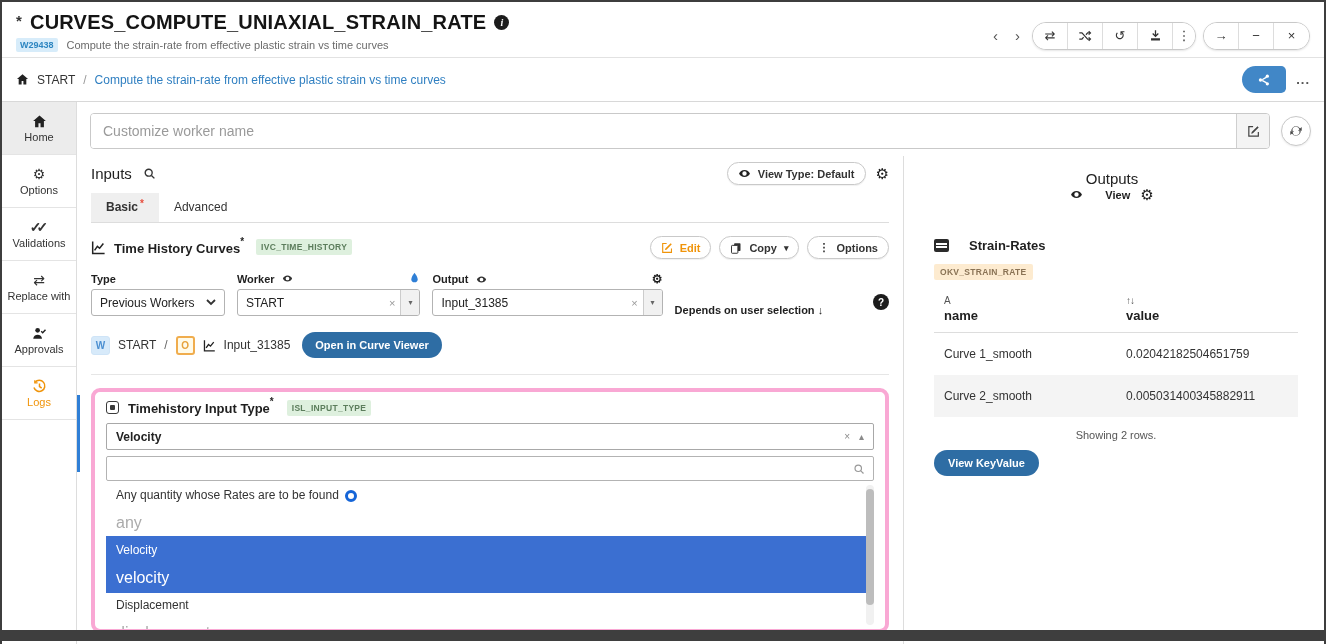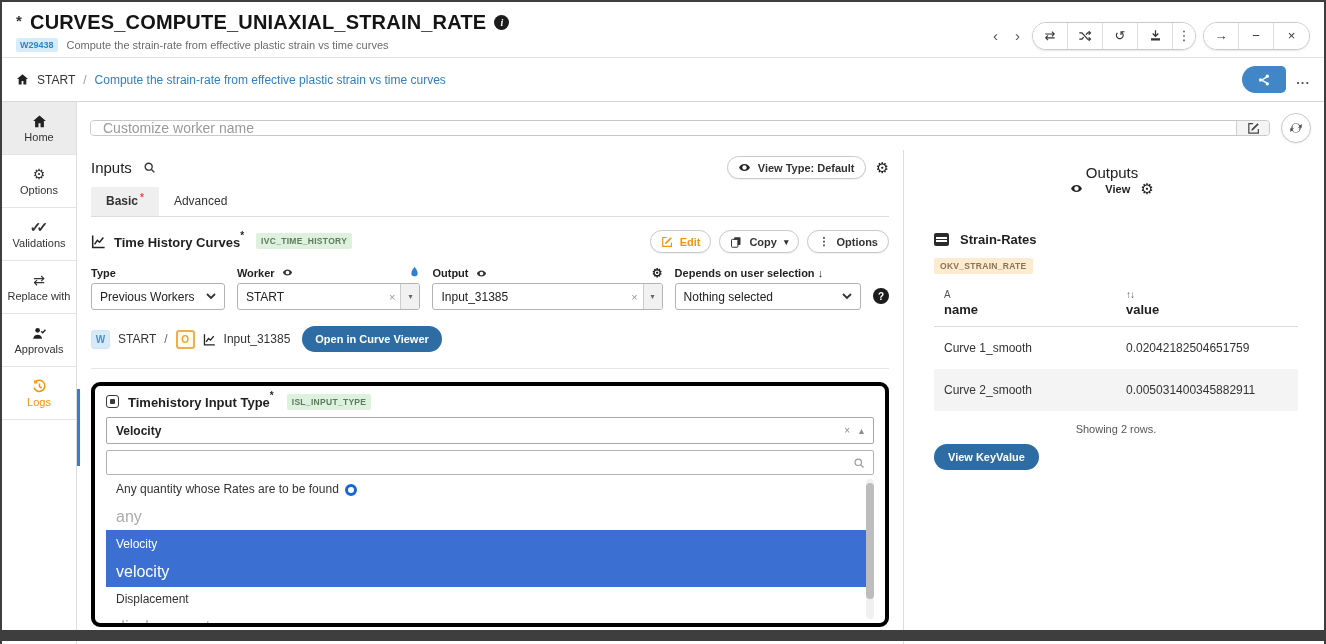--- a/index.html
+++ b/index.html
@@ -37,21 +37,21 @@
   .body-row { flex:1; display:flex; overflow:hidden; }
   .sidebar { width:75px; border-right:1px solid #ddd; display:flex; flex-direction:column; background:#fff; }
   .side-item { height:53px; border-bottom:1px solid #e4e4e4; display:flex; flex-direction:column; align-items:center; justify-content:center; gap:2px; font-size:11px; color:#333; cursor:pointer; }
   .side-item .si { height:16px; display:flex; align-items:center; justify-content:center; font-size:14px; }
   .side-item.active { background:#ececec; }
   .side-item.logs { color:#f0940a; }
   .dblcheck { letter-spacing:-5px; font-size:12px; font-weight:bold; padding-right:5px; }
 
   .content { flex:1; display:flex; flex-direction:column; overflow:hidden; }
   .worker-row { display:flex; align-items:center; gap:11px; padding:11px 13px 7px 13px; }
-  .worker-wrap { flex:1; display:flex; border:1px solid #c9c9c9; border-radius:4px; overflow:hidden; height:16px; }
+  .worker-wrap { flex:1; display:flex; border:1px solid #c9c9c9; border-radius:4px; overflow:hidden; height:36px; }
   .worker-input { flex:1; border:none; outline:none; padding:0 12px; font-size:14px; color:#333; font-family:"Liberation Sans", sans-serif; }
   .worker-input::placeholder { color:#9a9a9a; }
   .edit-btn { width:33px; border:none; border-left:1px solid #cfcfcf; background:#f4f4f4; display:flex; align-items:center; justify-content:center; color:#444; cursor:pointer; }
   .refresh-btn { width:30px; height:30px; border:1px solid #c9c9c9; border-radius:50%; background:#fff; display:flex; align-items:center; justify-content:center; color:#444; box-shadow:0 1px 2px rgba(0,0,0,.08); cursor:pointer; }
 
   .panels { flex:1; display:flex; overflow:hidden; }
   .inputs-panel { flex:1; border-right:1px solid #ddd; padding:2px 14px 0 14px; overflow:hidden; }
   .outputs-panel { width:420px; padding:8px 26px 0 22px; overflow:hidden; }
 
   
@@ -88,21 +88,21 @@
   .source-row { display:flex; align-items:center; gap:8px; margin-top:16px; font-size:12px; color:#333; }
   .wo-badge { width:19px; height:19px; border-radius:3px; display:inline-flex; align-items:center; justify-content:center; font-size:10px; font-weight:bold; cursor:pointer; }
   .wo-badge.w { background:#d7eafa; color:#4b8fd1; border:1px solid #cfe4f7; }
   .wo-badge.o { background:#fffbea; color:#e6a23c; border:2px solid #f0ad4e; }
   .open-btn { background:#2e6da4; color:#fff; border:none; font-size:11px; font-weight:bold; border-radius:14px; padding:7px 13px; margin-left:4px; cursor:pointer; }
 
   .hr { border-top:1px solid #e6e6e6; margin-top:16px; }
 
   .tit-wrap { position:relative; margin-top:13px; }
   .blue-accent { position:absolute; left:-14px; top:7px; width:3px; height:77px; background:#2f7fd6; }
-  .tit-box { border:4px solid #000000; border-radius:9px; background:#fff; overflow:hidden; }
+  .tit-box { border:4px solid #f9a8d4; border-radius:9px; background:#fff; overflow:hidden; }
   .tit-head { display:flex; align-items:center; gap:9px; padding:7px 11px 6px 11px; }
   .collapse-icon { width:13px; height:13px; border:1.6px solid #3a3a3a; border-radius:3px; position:relative; cursor:pointer; }
   .collapse-icon::after { content:""; position:absolute; left:3px; top:3px; right:3px; bottom:3px; background:#3a3a3a; border-radius:1px; }
   .vel-select { margin:1px 11px 0 11px; border:1px solid #a8a8a8; border-radius:2px; height:27px; display:flex; align-items:center; justify-content:space-between; padding:0 9px; cursor:pointer; }
   .vel-select .v { font-size:12px; font-weight:bold; color:#222; }
   .vel-marks { display:flex; align-items:center; gap:9px; color:#8a8a8a; font-size:10px; }
   .search-box { margin:6px 11px 0 11px; border:1px solid #b3b3b3; border-radius:2px; height:25px; display:flex; align-items:center; padding:0 8px; }
   .search-box input { flex:1; border:none; outline:none; font-size:12px; font-family:"Liberation Sans", sans-serif; }
   .options { margin:2px 11px 0 11px; position:relative; height:146px; overflow:hidden; }
   .option { padding:5px 10px 6px 10px; cursor:pointer; }
@@ -111,21 +111,21 @@
   .option.selected { background:#3b6fd1; padding:7px 10px 8px 10px; }
   .option.selected .t, .option.selected .s { color:#fff; }
   .target-icon { width:12px; height:12px; border:3.5px solid #1565d8; border-radius:50%; display:inline-block; }
   .sb-track { position:absolute; right:0; top:2px; height:140px; width:8px; background:#f1f1f1; border-radius:4px; }
   .sb-thumb { position:absolute; top:4px; left:0; width:8px; height:116px; background:#bdbdbd; border-radius:4px; cursor:grab; }
 
   
   .out-head { display:flex; justify-content:space-between; align-items:center; padding:6px 0 4px 0;flex-direction:column; }
   .out-title { font-size:15px; color:#222; }
   .out-view { display:inline-flex; align-items:center; gap:22px; font-size:11px; font-weight:bold; color:#222; background:none; border:none; cursor:pointer; }
-  .out-section { display:flex; align-items:center; gap:11px; margin-top:32px; padding-left:8px; }
+  .out-section { display:flex; align-items:center; gap:20px; margin-top:32px; padding-left:8px; }
   .table-icon { width:15px; height:13px; background:#2b2b2b; border-radius:2px; position:relative; }
   .table-icon::after { content:""; position:absolute; left:2px; right:2px; top:4px; height:1.5px; background:#fff; box-shadow:0 3px 0 #fff; }
   .badge-tan { display:inline-block; background:#fdebd0; color:#8a7355; font-size:8.5px; font-weight:bold; letter-spacing:.3px; padding:3px 6px; border-radius:2px; margin:11px 0 0 8px; }
   .out-table { margin-top:15px; padding-left:8px; }
   .trow { display:flex; }
   .cell-name { width:50%; padding:0 10px; }
   .cell-value { flex:1; padding:0 10px; }
   .sort-mark { font-size:10px; color:#555; letter-spacing:-1px; cursor:pointer; }
   .col-label { font-size:13px; font-weight:bold; color:#1f1f1f; margin-top:2px; }
   .thead { padding-bottom:9px; border-bottom:1px solid #ddd; }
@@ -378,26 +378,20 @@
               <div class="combo">
                 <span class="val">Input_31385</span>
                 <span class="clear">×</span>
                 <span class="dd">▾</span>
               </div>
             </div>
             <div class="field" style="width:188px;">
               <div class="field-label">
                   <span class="fl-left">Depends on user selection ↓</span>
                 </div>
-              <div class="sel">
-                <span>Nothing selected</span>
-                <svg class="ic" width="10" height="7" viewBox="0 0 10 7" fill="none" stroke="#333" stroke-width="1.8">
-                    <path d="M1 1l4 4 4-4"></path>
-                  </svg>
-              </div>
             </div>
             <span class="circ help-circ">?</span>
           </div>
 
           <div class="source-row">
             <span class="wo-badge w">W</span>
             <span>START</span>
             <span style="color:#666;">/</span>
             <span class="wo-badge o">O</span>
             <svg class="ic" width="13" height="13" viewBox="0 0 16 16" fill="none" stroke="#222" stroke-width="1.6">

